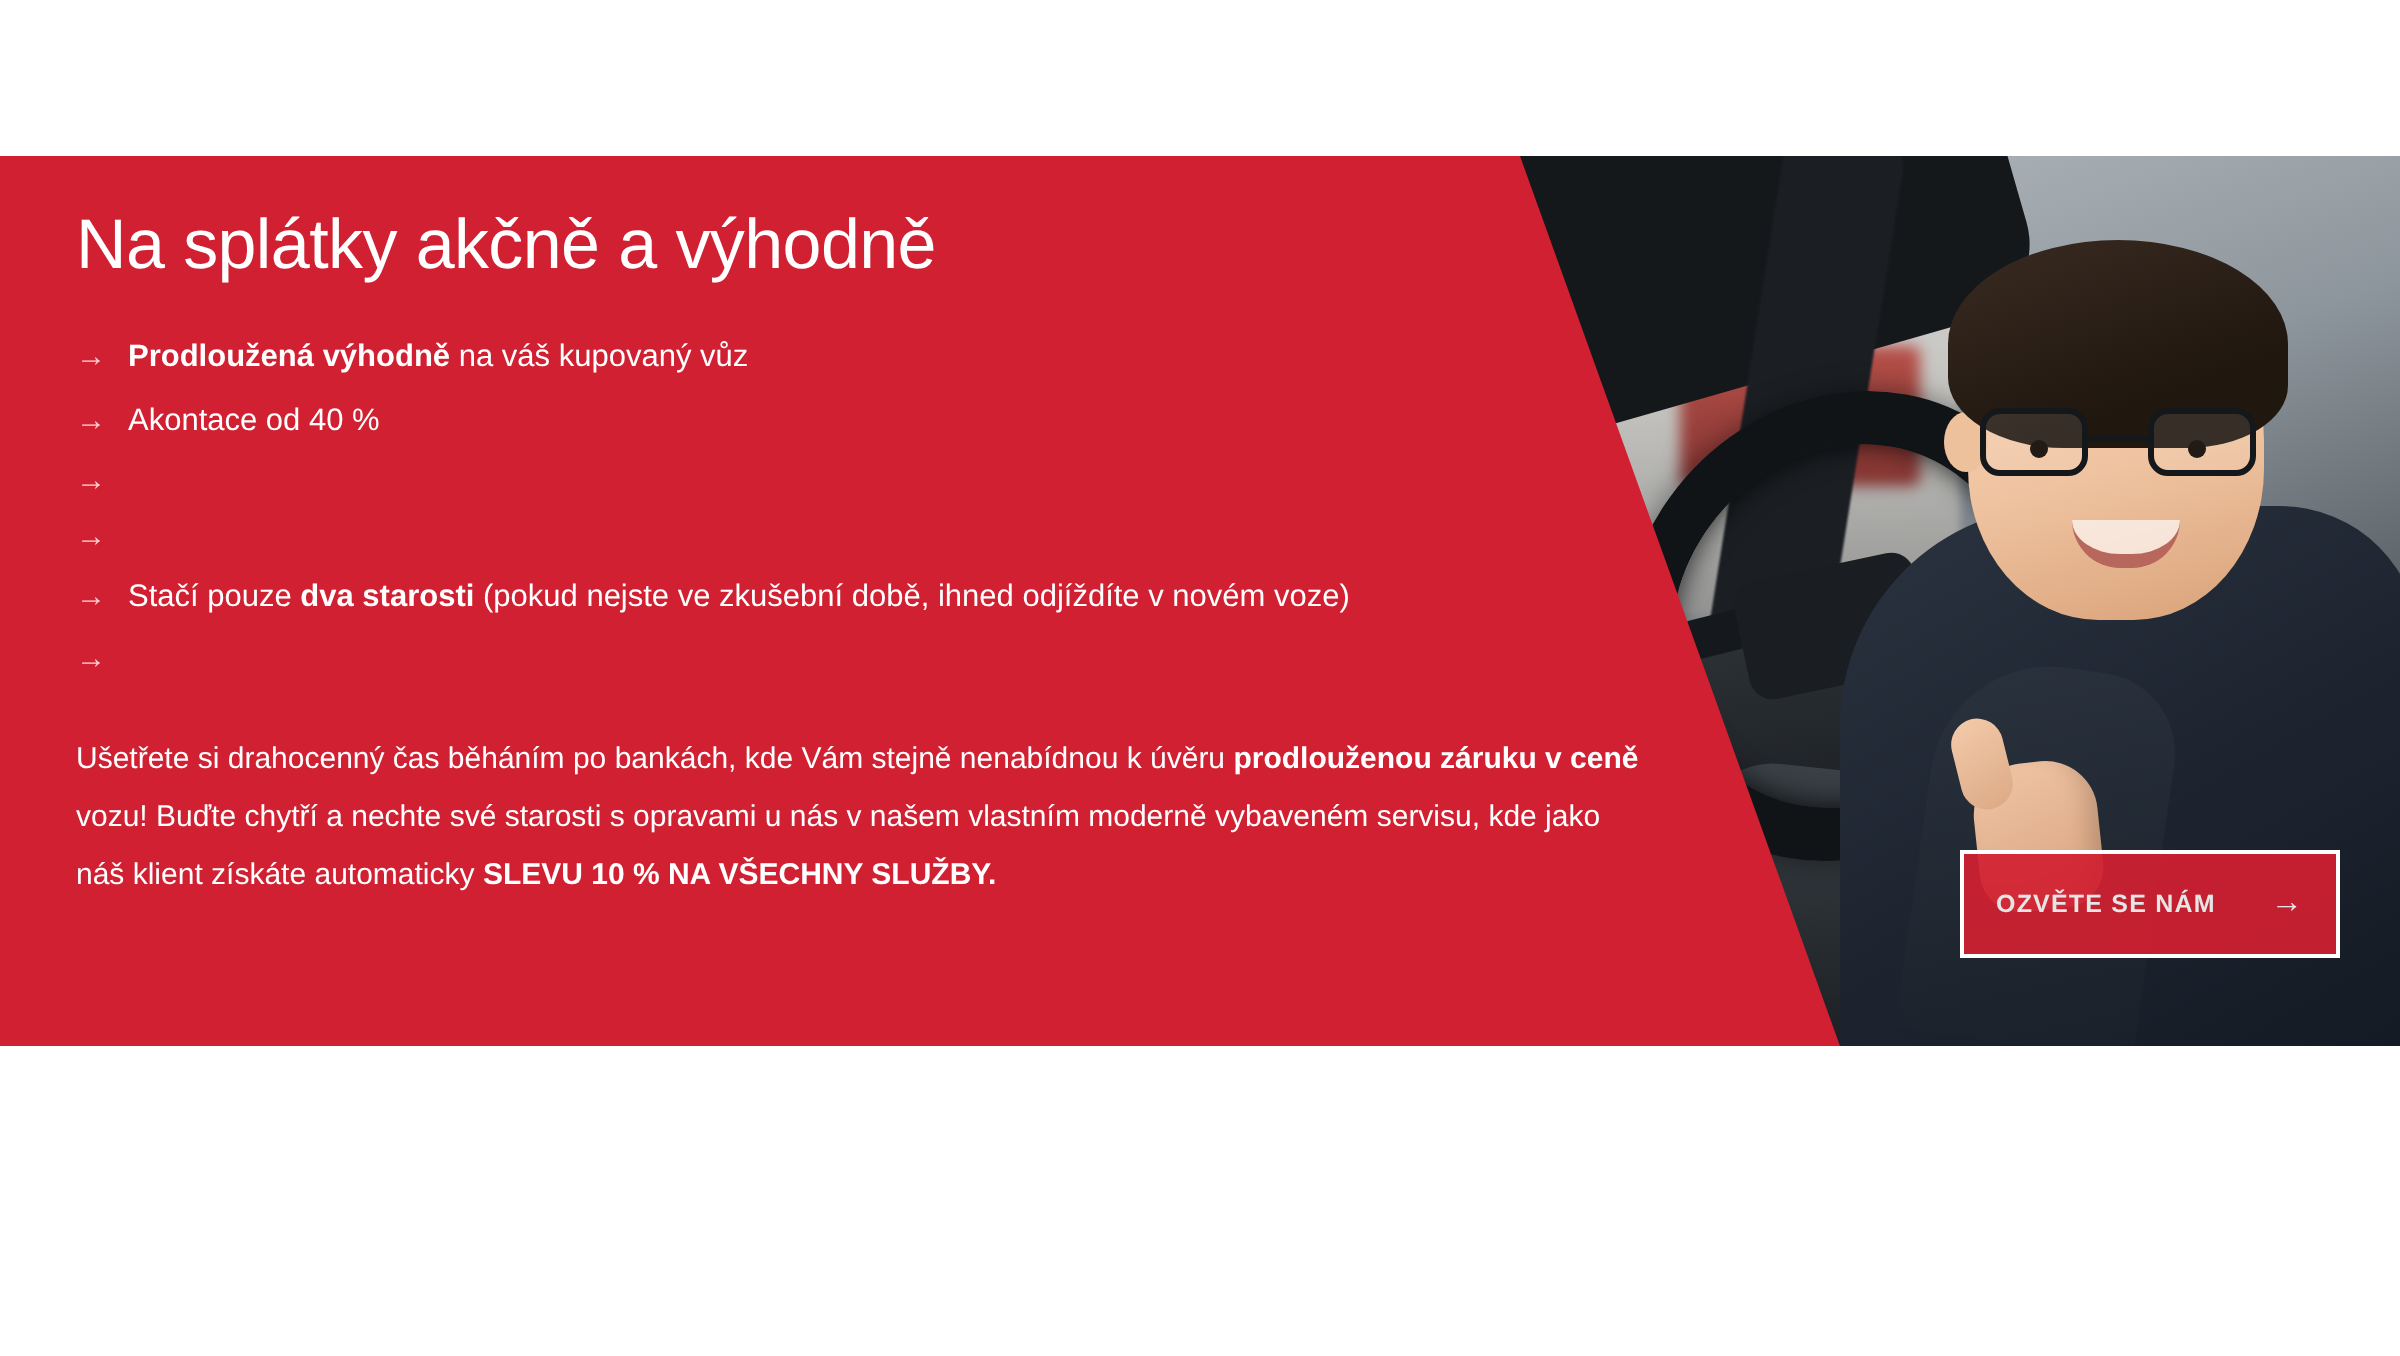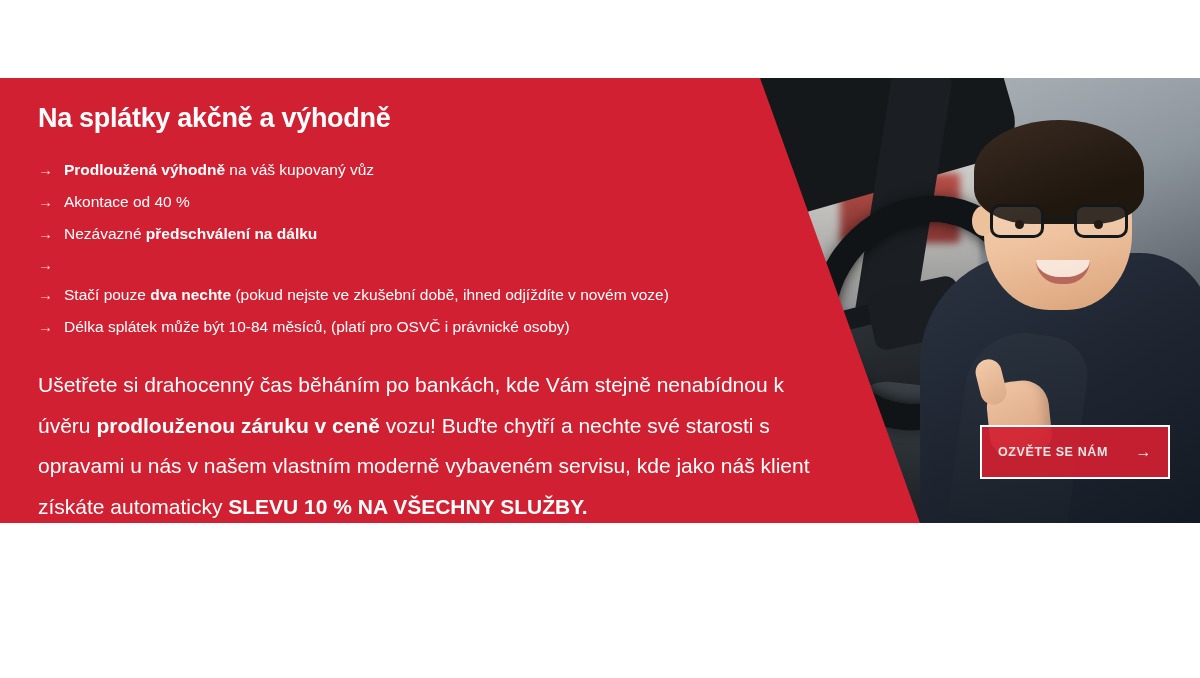--- a/index.html
+++ b/index.html
@@ -235,22 +235,22 @@
 
   
   .content {
     position: absolute;
     left: 38px;
     top: 26px;
     width: 800px;
     color: #ffffff;
   }
   .headline {
-    font-size: 27px;
-    font-weight: 700;
+    font-size: 35px;
+    font-weight: 400;
     letter-spacing: -0.3px;
     margin: 0 0 26px 0;
     line-height: 1.1;
   }
 
   .bullets { margin: 0; padding: 0; list-style: none; }
   .bullet {
     display: flex;
     align-items: baseline;
     margin-bottom: 13px;
@@ -262,21 +262,21 @@
     width: 26px;
     color: #ffd2d2;
     font-size: 15px;
     line-height: 1;
   }
   .bullet .txt strong { font-weight: 700; }
 
   .para {
     margin-top: 28px;
     width: 790px;
-    font-size: 21px;
+    font-size: 15px;
     line-height: 1.95;
   }
   .para strong { font-weight: 700; }
 
   
   .cta {
     position: absolute;
     right: 30px;
     top: 347px;
     width: 190px;
@@ -340,32 +340,30 @@
         <li class="bullet">
           <span class="arrow">→</span>
           <span class="txt"><strong>Prodloužená výhodně</strong> na váš kupovaný vůz</span>
         </li>
         <li class="bullet">
           <span class="arrow">→</span>
           <span class="txt">Akontace od 40 %</span>
         </li>
         <li class="bullet">
           <span class="arrow">→</span>
-          <span class="txt">Nezávazné <strong>předschválení na dálku</strong></span>
-        </li>
-        <li class="bullet">
-          <span class="arrow">→</span>
-        </li>
-        <li class="bullet">
-          <span class="arrow">→</span>
-          <span class="txt">Stačí pouze <strong>dva nechte</strong> (pokud nejste ve zkušební době, ihned odjíždíte v novém voze)</span>
-        </li>
-        <li class="bullet">
-          <span class="arrow">→</span>
-          <span class="txt">Délka splátek může být 10-84 měsíců, (platí pro OSVČ i právnické osoby)</span>
+        </li>
+        <li class="bullet">
+          <span class="arrow">→</span>
+        </li>
+        <li class="bullet">
+          <span class="arrow">→</span>
+          <span class="txt">Stačí pouze <strong>dva starosti</strong> (pokud nejste ve zkušební době, ihned odjíždíte v novém voze)</span>
+        </li>
+        <li class="bullet">
+          <span class="arrow">→</span>
         </li>
       </ul>
 
       <p class="para">Ušetřete si drahocenný čas běháním po bankách, kde Vám stejně nenabídnou k úvěru <strong>prodlouženou záruku v ceně</strong> vozu! Buďte chytří a nechte své starosti s opravami u nás v našem vlastním moderně vybaveném servisu, kde jako náš klient získáte automaticky <strong>SLEVU 10 % NA VŠECHNY SLUŽBY.</strong></p>
     </div>
 
     <a class="cta">
       <span>OZVĚTE SE NÁM</span>
       <span class="cta-arrow">→</span>
     </a>

